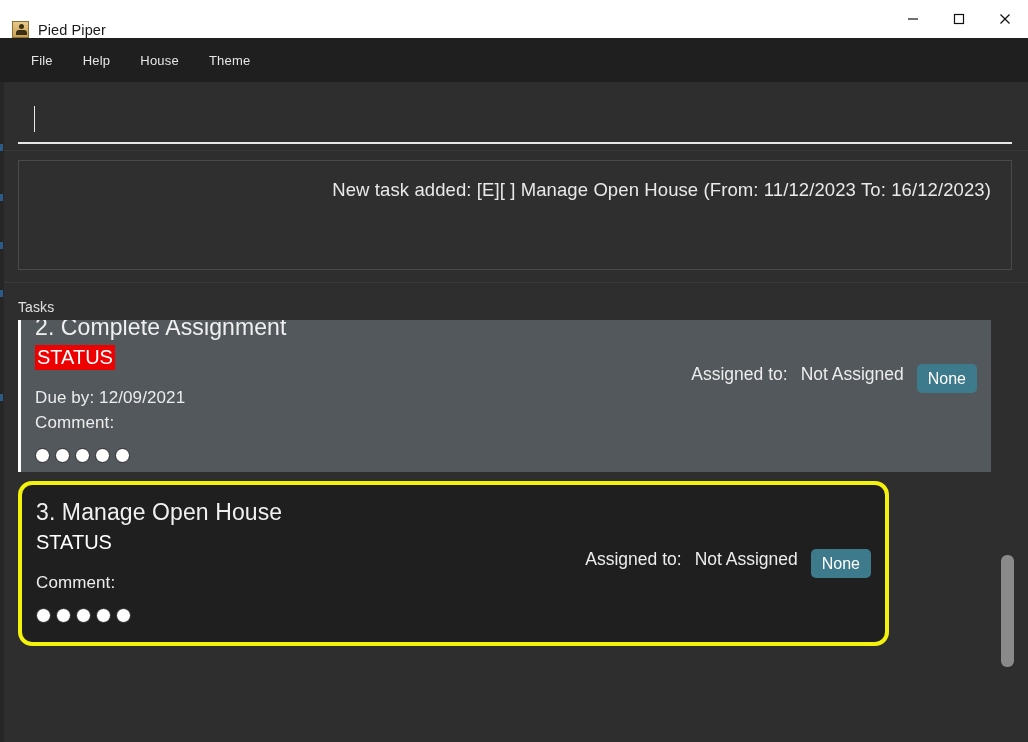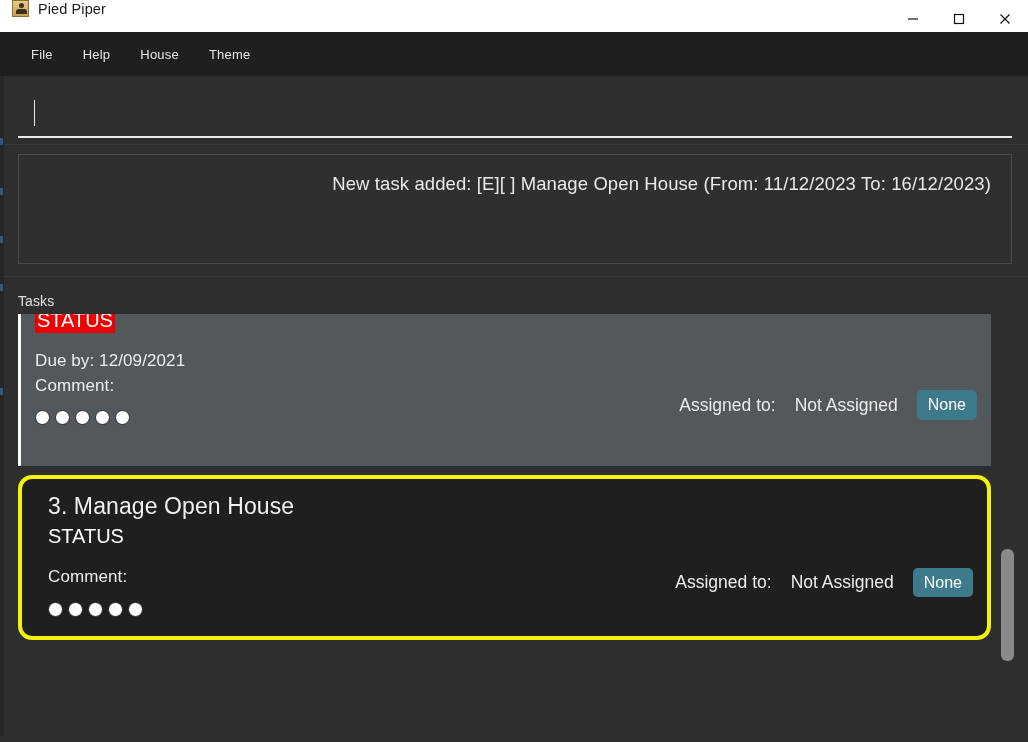--- a/index.html
+++ b/index.html
@@ -7,24 +7,24 @@
   html, body {
     width: 1028px;
     height: 742px;
     overflow: hidden;
     background: #2e2e2e;
     font-family: "Liberation Sans", sans-serif;
   }
 
   
   .titlebar {
-    height: 32px;
+    height: 38px;
     background: #ffffff;
     display: flex;
-    align-items: flex-start;
+    align-items: flex-end;
     position: relative;
   }
   .title-left {
     display: flex;
     align-items: center;
     padding-left: 12px;
     gap: 9px;
   }
   .app-icon {
     width: 17px;
@@ -190,23 +190,23 @@
     border-left: 3px solid #ffffff;
     width: 973px;
     margin-top: -18px;
     padding-top: 12px;
     height: 170px;
   }
   .task-card.selected {
     background: #1f1f1f;
     border: 4px solid #f2f20d;
     border-radius: 14px;
-    width: 973px;
+    width: 871px;
     height: 165px;
-    padding: 14px 14px 14px 26px;
+    padding: 14px 14px 14px 14px;
   }
   .card-main {
     flex: 1;
     min-width: 0;
   }
   .task-title {
     font-size: 23px;
     color: #f0f0f0;
     line-height: 1.15;
     margin-bottom: 5px;
@@ -237,22 +237,22 @@
   }
   .dot {
     width: 15px; height: 15px;
     border-radius: 50%;
     background: #ffffff;
     border: 1px solid #2a2a2a;
   }
 
   .card-right {
     display: flex;
-    align-items: center;
-    gap: 19px;
+    align-items: flex-start;
+    gap: 13px;
     padding-top: 50px;
     white-space: nowrap;
   }
   .assigned-label, .assigned-value {
     font-size: 17.5px;
     color: #ececec;
   }
   .assign-btn {
     background: #3d7a8c;
     color: #ffffff;
@@ -347,20 +347,21 @@
   </div>
   <div class="divider-h2"></div>
 
   <div class="tasks-section">
     <div class="tasks-label">Tasks</div>
 
     <div class="task-list">
 
       <div class="task-card plain">
         <div class="card-main">
+          <div class="task-title">2. Complete Assignment</div>
           <div><span class="status-badge flag">STATUS</span></div>
           <div class="task-line">Due by: 12/09/2021</div>
           <div class="task-line">Comment:</div>
           <div class="dots">
             <span class="dot"></span>
             <span class="dot"></span>
             <span class="dot"></span>
             <span class="dot"></span>
             <span class="dot"></span>
           </div>

